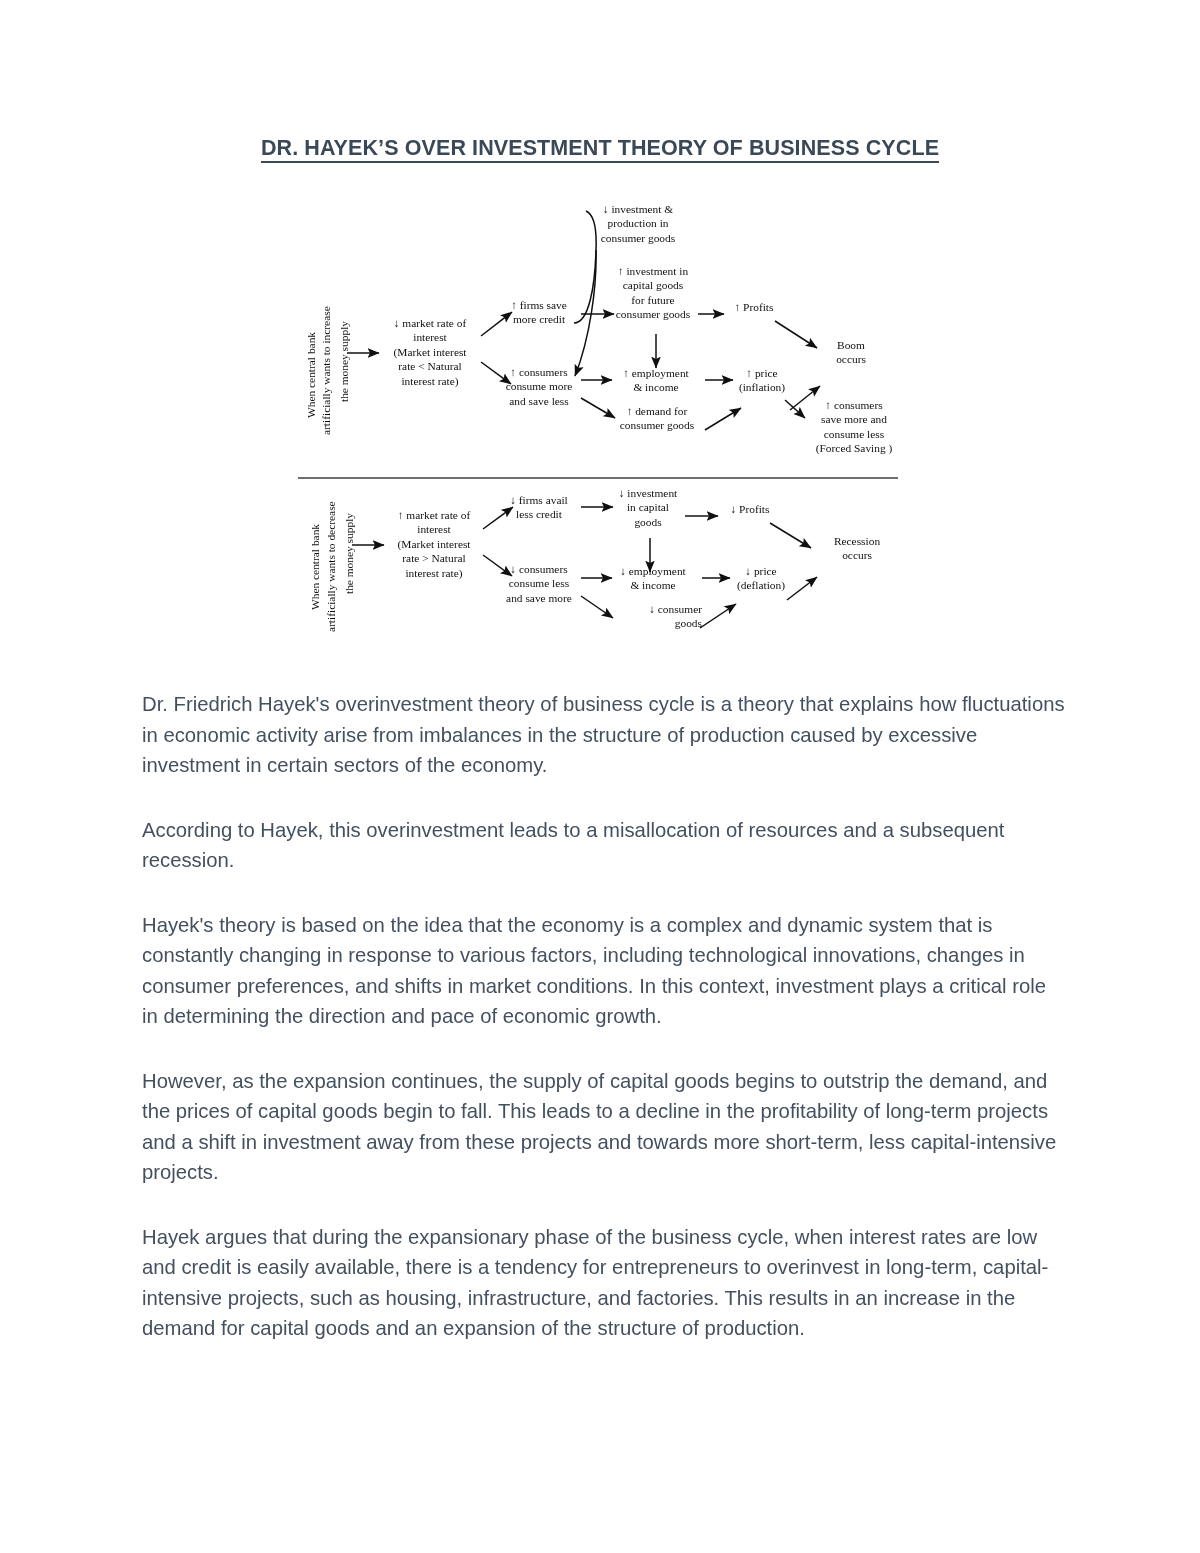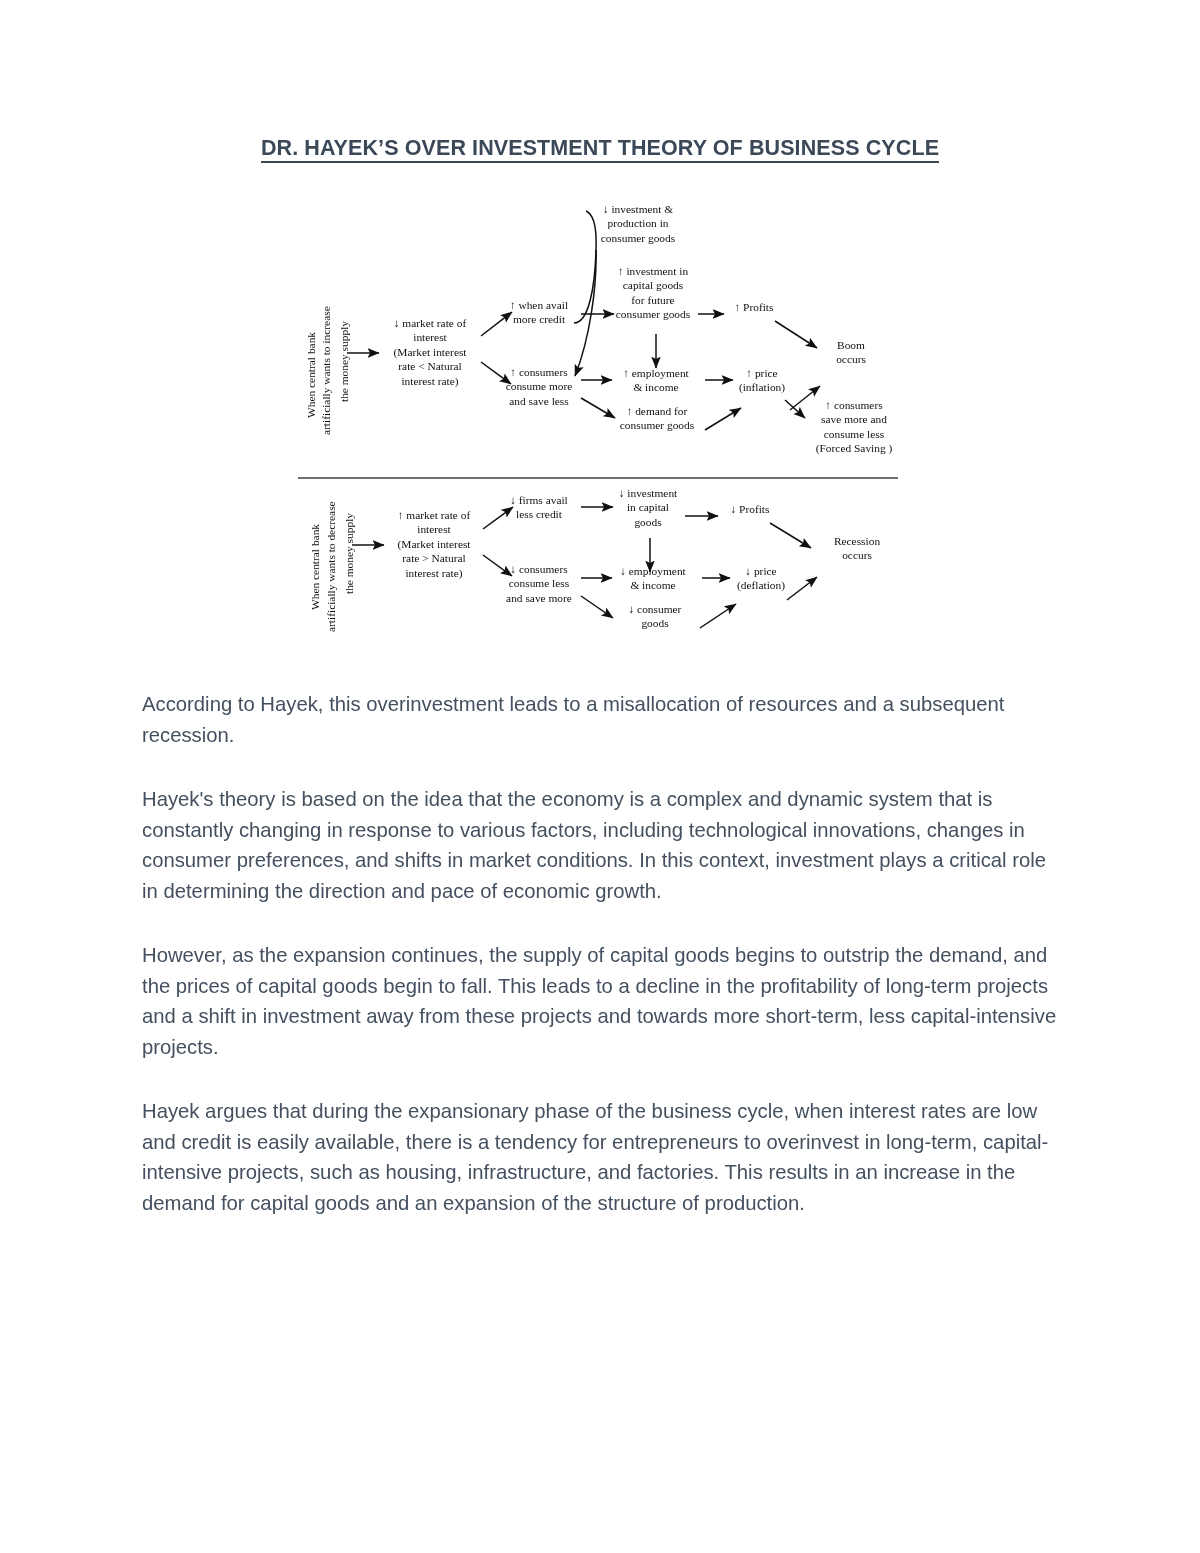--- a/index.html
+++ b/index.html
@@ -186,21 +186,21 @@
     <div class="vlab" style="left:14px; top:228px;">When central bank</div>
     <div class="vlab" style="left:29px; top:245px;">artificially wants to increase</div>
     <div class="vlab" style="left:47px; top:212px;">the money supply</div>
 
     <div class="nd" style="left:86px; top:126px; width:108px;">↓ market rate of
 interest
 (Market interest
 rate &lt; Natural
 interest rate)</div>
 
-    <div class="nd" style="left:205px; top:108px; width:88px;">↑ when avail
+    <div class="nd" style="left:205px; top:108px; width:88px;">↑ firms save
 more credit</div>
 
     <div class="nd" style="left:203px; top:175px; width:92px;">↑ consumers
 consume more
 and save less</div>
 
     <div class="nd" style="left:294px; top:12px; width:108px;">↓ investment &amp;
 production in
 consumer goods</div>
 
@@ -249,30 +249,31 @@
 
     <div class="nd" style="left:316px; top:296px; width:84px;">↓ investment
 in capital
 goods</div>
 
     <div class="nd" style="left:428px; top:312px; width:64px;">↓ Profits</div>
 
     <div class="nd" style="left:312px; top:374px; width:102px;">↓ employment
 &amp; income</div>
 
-    <div class="nd" style="left:318px; top:412px; width:94px;">↓ consumer
+    <div class="nd" style="left:318px; top:412px; width:94px;text-align:right;">↓ consumer
 goods</div>
 
     <div class="nd" style="left:434px; top:374px; width:74px;">↓ price
 (deflation)</div>
 
     <div class="nd" style="left:524px; top:344px; width:86px;">Recession
 occurs</div>
   </div>
 
   <div class="body-copy">
+    <p>Dr. Friedrich Hayek's overinvestment theory of business cycle is a theory that explains how fluctuations in economic activity arise from imbalances in the structure of production caused by excessive investment in certain sectors of the economy.</p>
     <p>According to Hayek, this overinvestment leads to a misallocation of resources and a subsequent recession.</p>
     <p>Hayek's theory is based on the idea that the economy is a complex and dynamic system that is constantly changing in response to various factors, including technological innovations, changes in consumer preferences, and shifts in market conditions. In this context, investment plays a critical role in determining the direction and pace of economic growth.</p>
     <p>However, as the expansion continues, the supply of capital goods begins to outstrip the demand, and the prices of capital goods begin to fall. This leads to a decline in the profitability of long-term projects and a shift in investment away from these projects and towards more short-term, less capital-intensive projects.</p>
     <p>Hayek argues that during the expansionary phase of the business cycle, when interest rates are low and credit is easily available, there is a tendency for entrepreneurs to overinvest in long-term, capital-intensive projects, such as housing, infrastructure, and factories. This results in an increase in the demand for capital goods and an expansion of the structure of production.</p>
   </div>
 
 </div>
 
 </body></html>

